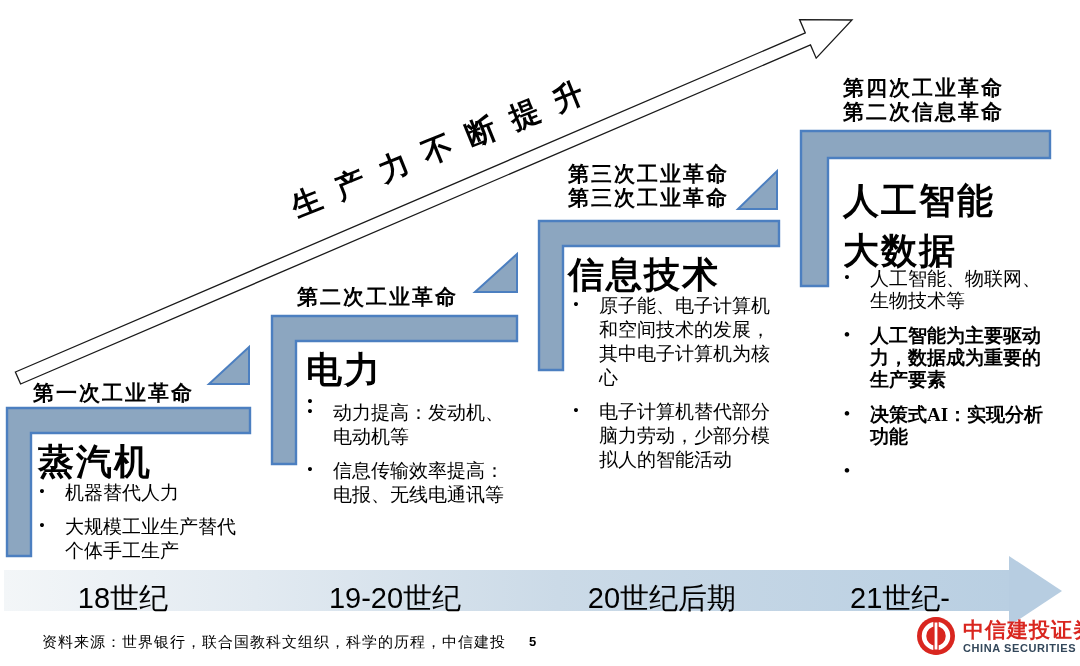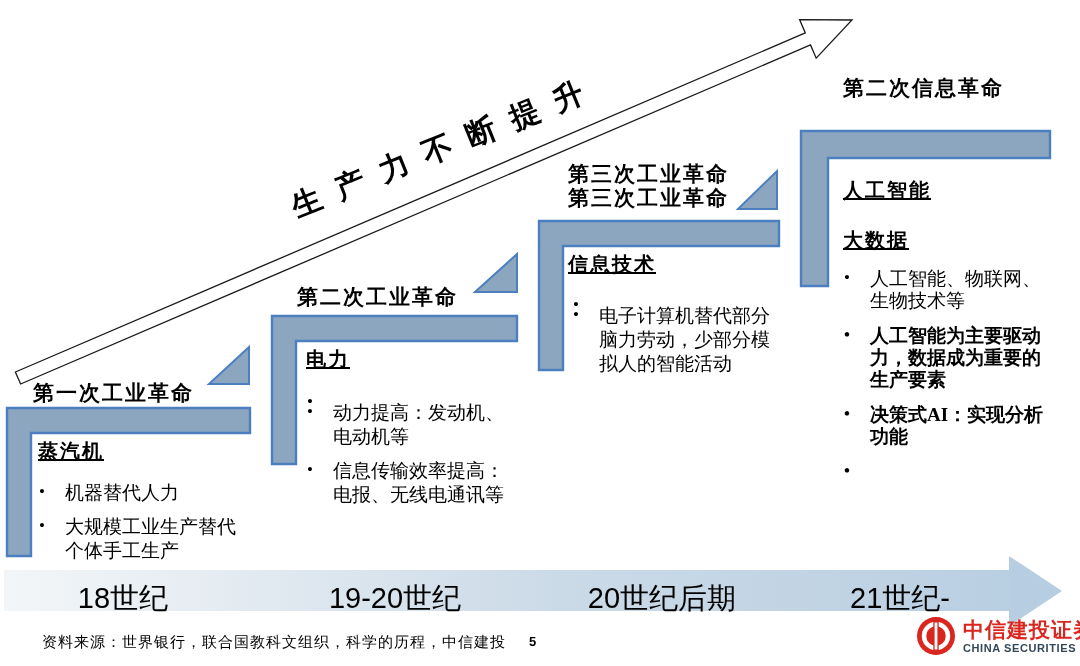--- a/index.html
+++ b/index.html
@@ -11,21 +11,21 @@
   .arrow-label{
     position:absolute;left:293px;top:188px;white-space:nowrap;
     font-size:30px;font-weight:bold;letter-spacing:17px;
     transform:rotate(-22deg);transform-origin:0 50%;
   }
   .stage-label{
     position:absolute;font-size:21px;font-weight:bold;letter-spacing:2px;
     line-height:24px;white-space:nowrap;
   }
   .stage-title{
-    position:absolute;font-size:20px;font-weight:bold;letter-spacing:2px;white-space:nowrap;text-decoration:underline;
+    position:absolute;font-size:36px;font-weight:bold;letter-spacing:2px;white-space:nowrap;
   }
   ul.bullets{position:absolute;margin:0;padding:0;list-style:none;font-size:19px;}
   ul.bullets li{position:relative;padding-left:29px;line-height:24px;margin-bottom:10px;}
   ul.bullets li .dot{position:absolute;left:3px;top:-1px;font-size:17px;}
   ul.bullets.tight li{line-height:22px;margin-bottom:13px;}
   .bold{font-weight:bold;}
   .timeline-bar{
     position:absolute;left:4px;top:570px;width:1006px;height:41px;
     background:linear-gradient(90deg,#f3f6f8 0%,#e2eaf1 25%,#cbdae7 55%,#b9cfe2 100%);
   }
@@ -98,27 +98,28 @@
   </ul>
 
   <div class="stage-label" style="left:568px;top:162px;">
     <div>第三次工业革命</div>
     <div>第三次工业革命</div>
   </div>
   <div class="stage-title" style="left:568px;top:251px;">信息技术</div>
   <ul class="bullets" style="left:570px;top:294px;width:212px;">
     <li>
       <span class="dot">•</span>
-      </li>
+      <span>原子能、电子计算机和空间技术的发展，其中电子计算机为核心</span></li>
     <li>
       <span class="dot">•</span>
       <span>电子计算机替代部分脑力劳动，少部分模拟人的智能活动</span></li>
   </ul>
 
   <div class="stage-label" style="left:843px;top:76px;">
+    <div>第四次工业革命</div>
     <div>第二次信息革命</div>
   </div>
   <div class="stage-title" style="left:843px;top:177px;">人工智能</div>
   <div class="stage-title" style="left:843px;top:227px;">大数据</div>
   <ul class="bullets tight" style="left:841px;top:268px;width:208px;">
     <li>
       <span class="dot">•</span>
       <span>人工智能、物联网、生物技术等</span></li>
     <li class="bold">
       <span class="dot">•</span>

